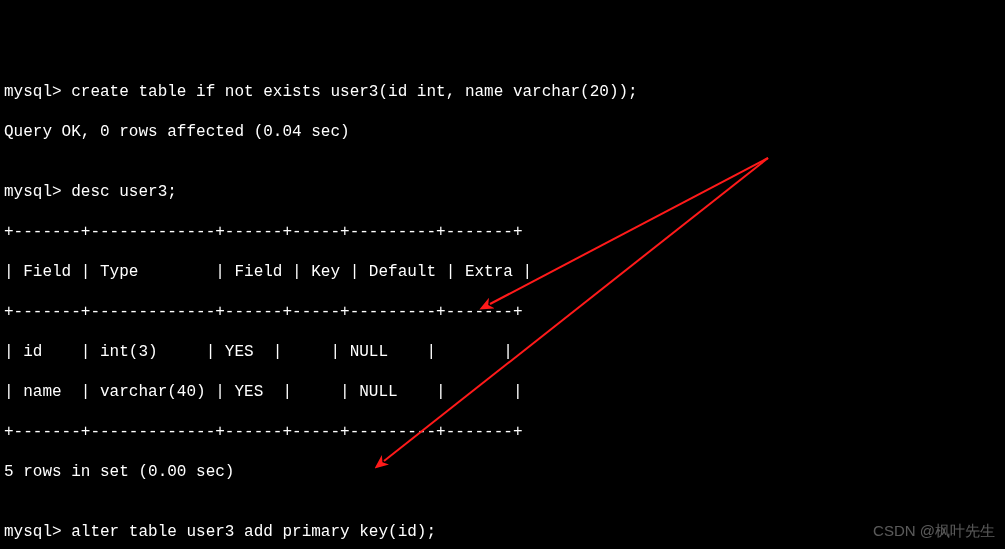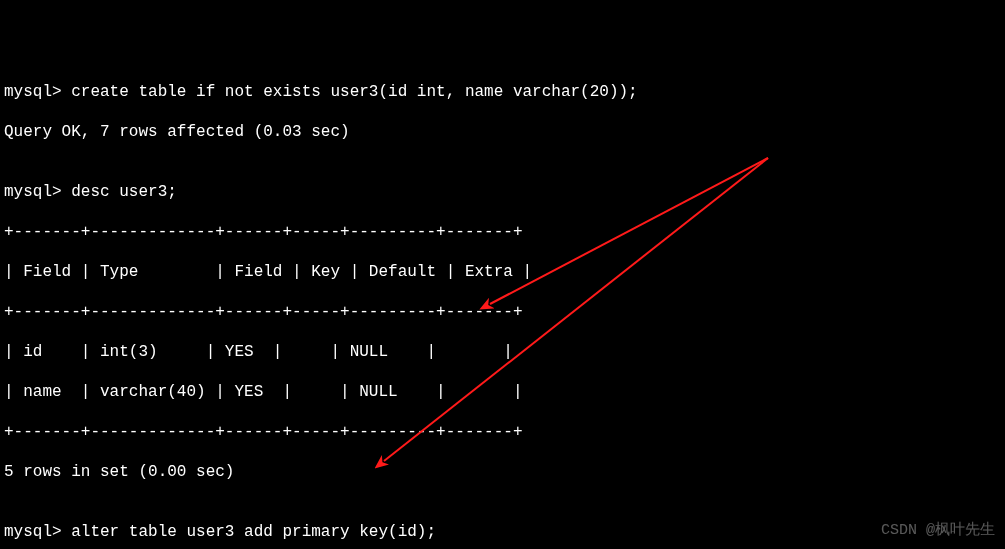--- a/index.html
+++ b/index.html
@@ -15,38 +15,38 @@
       position: relative;
       overflow: hidden;
       padding: 2px 4px;
     }
     .term-line { display: block; }
     .watermark {
       position: absolute;
       right: 10px;
       bottom: 8px;
       color: rgba(255,255,255,0.35);
-      font-family: Liberation Mono, monospace;
+      font-family: Liberation Sans, sans-serif;
       font-size: 15px;
       white-space: nowrap;
     }
     svg.arrows {
       position: absolute;
       left: 0; top: 0;
       width: 1005px; height: 549px;
       pointer-events: none;
     }
   </style>
 </head>
 <body>
 
 
 
 <span class="term-line">mysql&gt; create table if not exists user3(id int, name varchar(20));</span>
-<span class="term-line">Query OK, 7 rows affected (0.03 sec)</span>
+<span class="term-line">Query OK, 0 rows affected (0.04 sec)</span>
 <span class="term-line"></span>
 <span class="term-line">mysql&gt; desc user3;</span>
 <span class="term-line">+-------+-------------+------+-----+---------+-------+</span>
 <span class="term-line">| Field | Type        | Field | Key | Default | Extra |</span>
 <span class="term-line">+-------+-------------+------+-----+---------+-------+</span>
 <span class="term-line">| id    | int(3)     | YES  |     | NULL    |       |</span>
 <span class="term-line">| name  | varchar(40) | YES  |     | NULL    |       |</span>
 <span class="term-line">+-------+-------------+------+-----+---------+-------+</span>
 <span class="term-line">5 rows in set (0.00 sec)</span>
 <span class="term-line"></span>

